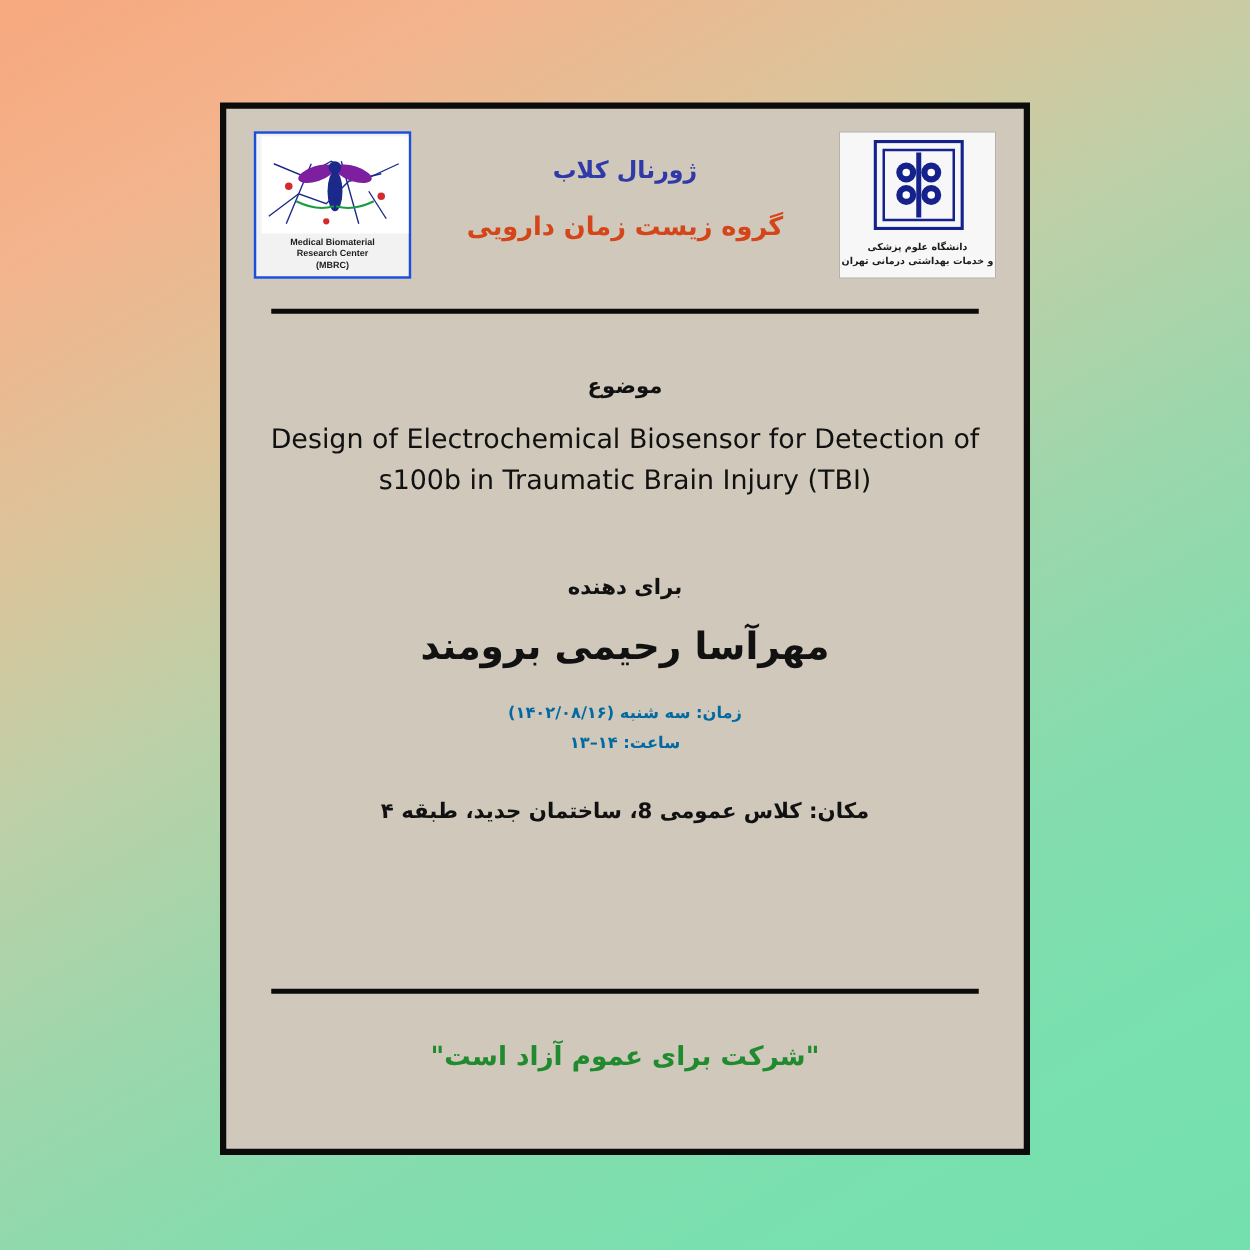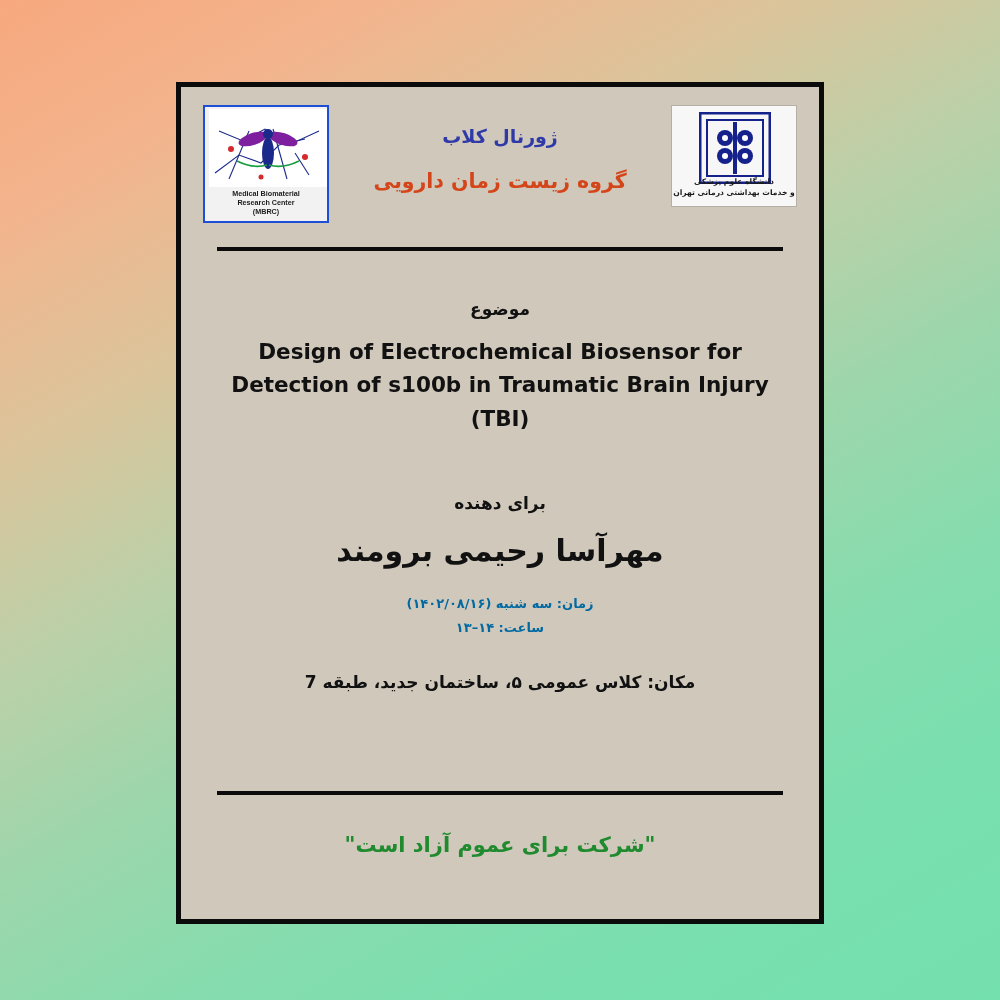--- a/index.html
+++ b/index.html
@@ -86,21 +86,21 @@
     line-height: 1.25;
     color: #1c1c1c;
     font-family: "Liberation Sans", sans-serif;
   }
 
   .logo-right {
     position: absolute;
     right: 22px;
     top: 18px;
     width: 126px;
-    height: 102px;
+    height: 118px;
     background: #f7f7f7;
     border: 1px solid #b4b0a8;
     box-sizing: border-box;
     overflow: hidden;
   }
   .logo-right .emblem {
     position: absolute;
     left: 27px;
     top: 6px;
     width: 72px;
@@ -159,21 +159,21 @@
     margin-top: 48px;
     font-size: 17px;
     font-weight: bold;
     color: #111;
   }
 
   .subject-title {
     margin-top: 16px;
     direction: ltr;
     font-size: 21.5px;
-    font-weight: bold;
+    font-weight: normal;
     line-height: 1.55;
     color: #111;
     font-family: "DejaVu Sans", "Liberation Sans", sans-serif;
   }
 
   .label-presenter {
     margin-top: 58px;
     font-size: 17px;
     font-weight: bold;
     color: #111;
@@ -304,21 +304,21 @@
         <div class="subject-title">Design of Electrochemical Biosensor for Detection of s100b in Traumatic Brain Injury (TBI)</div>
 
         <div class="label-presenter">برای دهنده</div>
         <div class="presenter-name">مهرآسا رحیمی برومند</div>
 
         <div class="time-block">
           <div>زمان:   سه شنبه (۱۴۰۲/۰۸/۱۶)</div>
           <div>ساعت: ۱۴–۱۳</div>
         </div>
 
-        <div class="place-block">مکان: کلاس عمومی ۵، ساختمان جدید، طبقه 7</div>
+        <div class="place-block">مکان: کلاس عمومی 8، ساختمان جدید، طبقه ۴</div>
       </div>
 
       <div class="rule-bottom"></div>
 
       <div class="footer-note">"شرکت برای عموم آزاد است"</div>
 
     </div>
   </div>
 </div>
 

